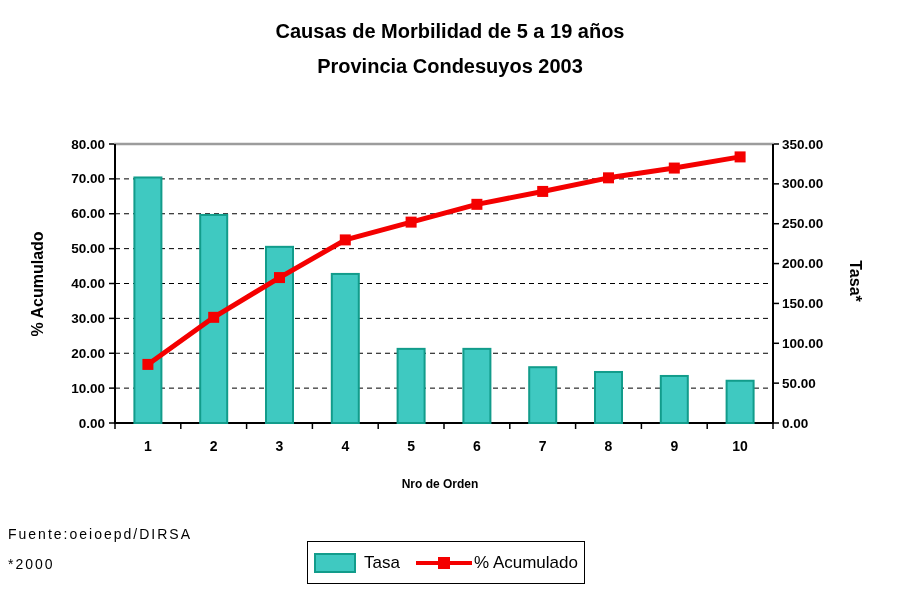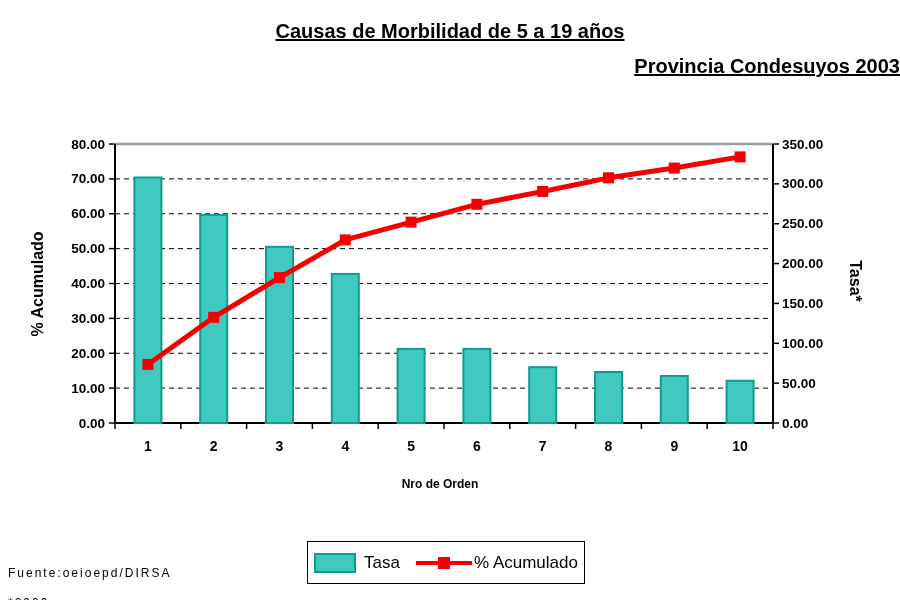--- a/index.html
+++ b/index.html
@@ -1,34 +1,34 @@
 <!DOCTYPE html>
 <html><head>
 <meta charset="utf-8">
 <style>
   html,body{margin:0;padding:0;background:#ffffff;}
   #app{position:relative;width:900px;height:600px;background:#ffffff;
        font-family:"Liberation Sans",sans-serif;color:#000;overflow:hidden;}
   .title{position:absolute;left:0;width:900px;text-align:center;
-         font-weight:bold;font-size:20px;letter-spacing:0px;text-decoration:underline;}
+         font-weight:bold;font-size:20px;letter-spacing:0px;}
   #title1{top:20px;}
-  #title2{top:55px;text-align:right;}
+  #title2{top:55px;}
   #chart-svg{position:absolute;left:0;top:0;}
   .axis-title{position:absolute;font-weight:bold;font-size:15px;white-space:nowrap;}
   #ylabel-left{left:38px;top:284px;transform:translate(-50%,-50%) rotate(-90deg);font-size:16px;}
   #ylabel-right{left:855px;top:281px;transform:translate(-50%,-50%) rotate(90deg);font-size:16px;}
   #xlabel{left:440px;top:477px;transform:translateX(-50%);font-size:12px;}
   #legend{position:absolute;left:307px;top:541px;width:276px;height:41px;
           border:1px solid #000;display:flex;align-items:center;
           justify-content:center;font-size:17px;background:#fff;}
   .swatch-bar{width:38px;height:16px;margin-right:8px;}
   .swatch-line{position:relative;width:56px;height:12px;margin:0 2px 0 16px;}
   .swatch-line .seg{position:absolute;left:0;top:4px;width:56px;height:4px;}
   .swatch-line .mk{position:absolute;left:22px;top:0;width:12px;height:12px;}
-  .src{position:absolute;left:8px;font-size:12px;letter-spacing:2px;margin-top:40px;}
+  .src{position:absolute;left:8px;font-size:14px;letter-spacing:2px;}
   #src1{top:526px;}
   #src2{top:556px;}
 </style>
 </head>
 <body>
 
 <div id="app">
   <div class="title" id="title1">Causas de Morbilidad de 5 a 19  años</div>
   <div class="title" id="title2">Provincia Condesuyos 2003</div>
 

